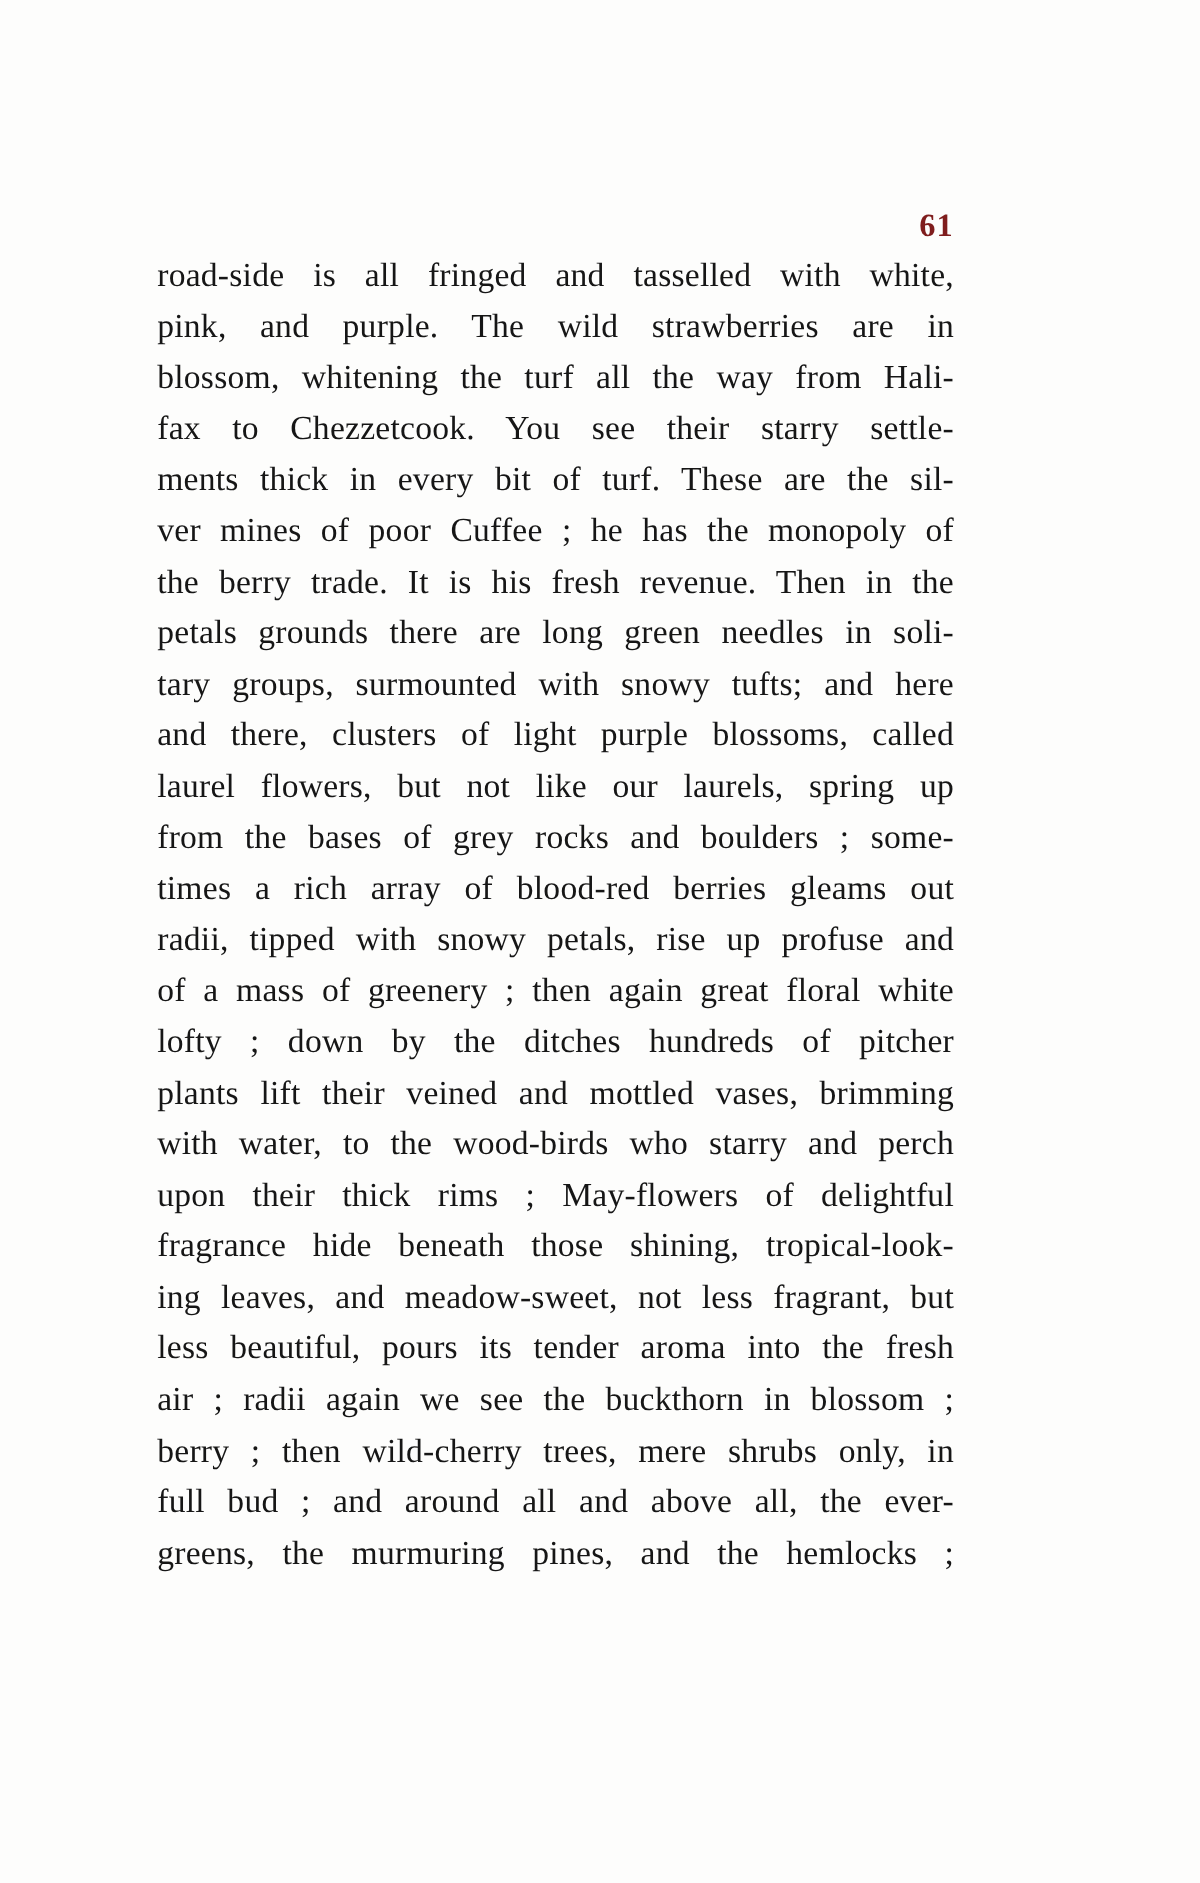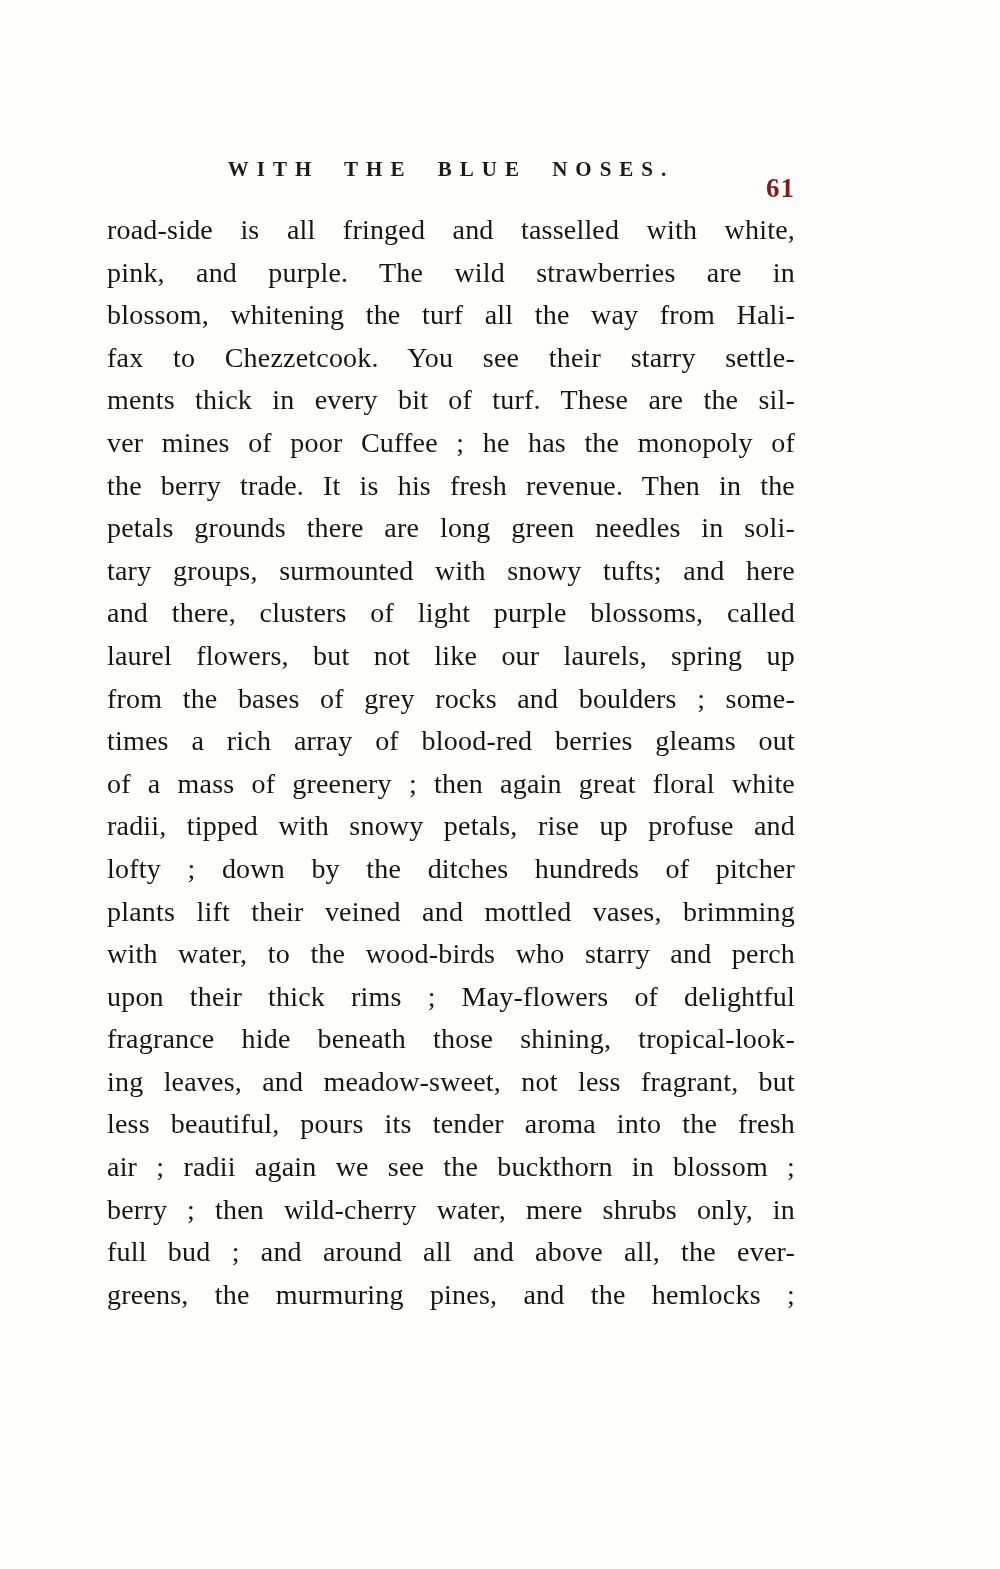--- a/index.html
+++ b/index.html
@@ -55,51 +55,51 @@
     line-height: 42.6px;
     letter-spacing: 0.2px;
     color: #161616;
   }
   .text-line {
     text-align: justify;
     text-align-last: justify;
     white-space: normal;
     height: 42.6px;
     overflow: visible;
+    margin-left: 24px;
   }
 </style>
 </head>
 <body>
 
 <div class="page">
   <div class="running-header">
-    <div class="running-title">WITH THE BLUE NOSES.</div>
     <div class="page-number">61</div>
   </div>
   <div class="body-text">
       <div class="text-line">road-side is all fringed and tasselled with white,</div>
       <div class="text-line">pink, and purple.  The wild strawberries are in</div>
       <div class="text-line">blossom, whitening the turf all the way from Hali-</div>
       <div class="text-line">fax to Chezzetcook.  You see their starry settle-</div>
       <div class="text-line">ments thick in every bit of turf.  These are the sil-</div>
       <div class="text-line">ver mines of poor Cuffee ; he has the monopoly of</div>
       <div class="text-line">the berry trade.  It is his fresh revenue.  Then in the</div>
       <div class="text-line">petals grounds there are long green needles in soli-</div>
       <div class="text-line">tary groups, surmounted with snowy tufts; and here</div>
       <div class="text-line">and there, clusters of light purple blossoms, called</div>
       <div class="text-line">laurel flowers, but not like our laurels, spring up</div>
       <div class="text-line">from the bases of grey rocks and boulders ; some-</div>
       <div class="text-line">times a rich array of blood-red berries gleams out</div>
+      <div class="text-line">radii, tipped with snowy petals, rise up profuse and</div>
       <div class="text-line">of a mass of greenery ; then again great floral white</div>
-      <div class="text-line">radii, tipped with snowy petals, rise up profuse and</div>
       <div class="text-line">lofty ; down by the ditches hundreds of pitcher</div>
       <div class="text-line">plants lift their veined and mottled vases, brimming</div>
       <div class="text-line">with water, to the wood-birds who starry and perch</div>
       <div class="text-line">upon their thick rims ; May-flowers of delightful</div>
       <div class="text-line">fragrance hide beneath those shining, tropical-look-</div>
       <div class="text-line">ing leaves, and meadow-sweet, not less fragrant, but</div>
       <div class="text-line">less beautiful, pours its tender aroma into the fresh</div>
       <div class="text-line">air ; radii again we see the buckthorn in blossom ;</div>
-      <div class="text-line">berry ; then wild-cherry water, mere shrubs only, in</div>
+      <div class="text-line">berry ; then wild-cherry trees, mere shrubs only, in</div>
       <div class="text-line">full bud ; and around all and above all, the ever-</div>
       <div class="text-line">greens, the murmuring pines, and the hemlocks ;</div>
     </div>
 </div>
 
 </body></html>

